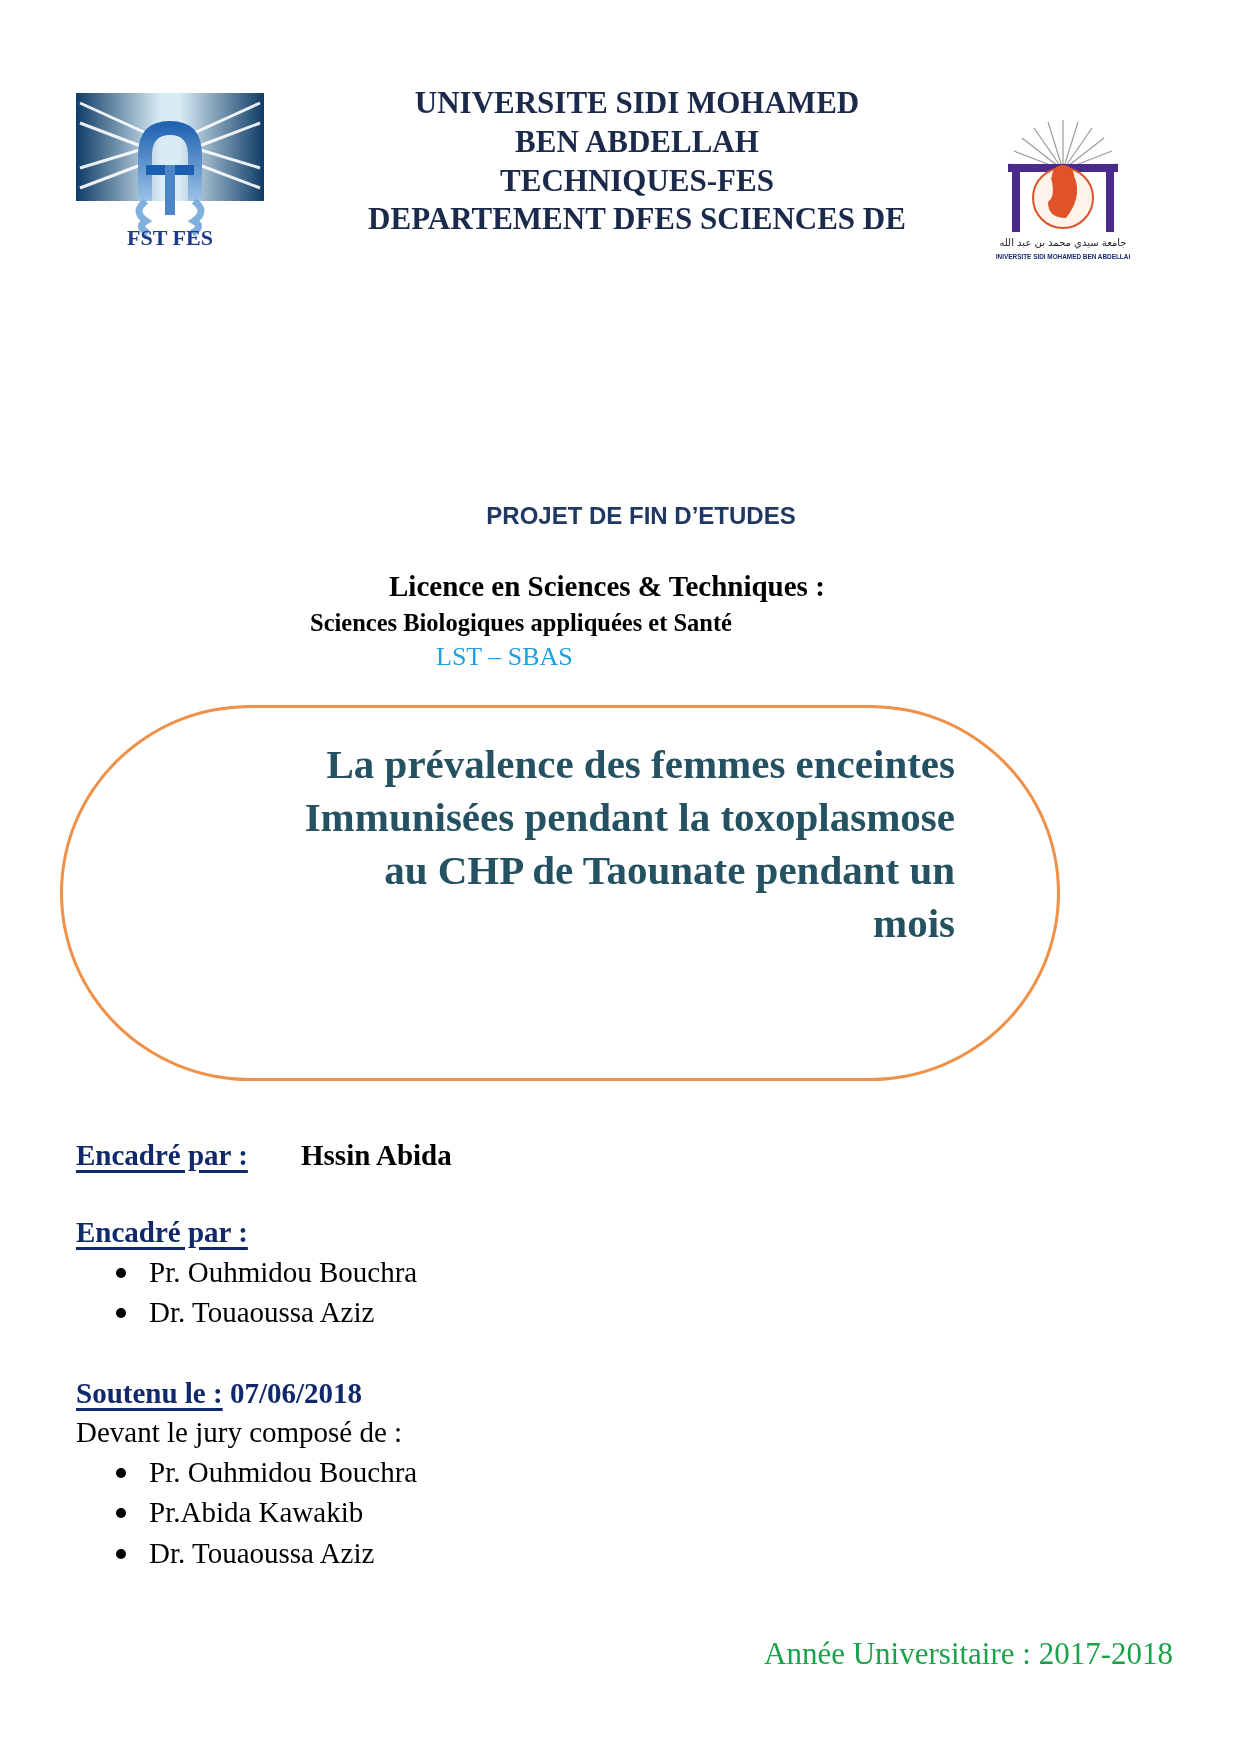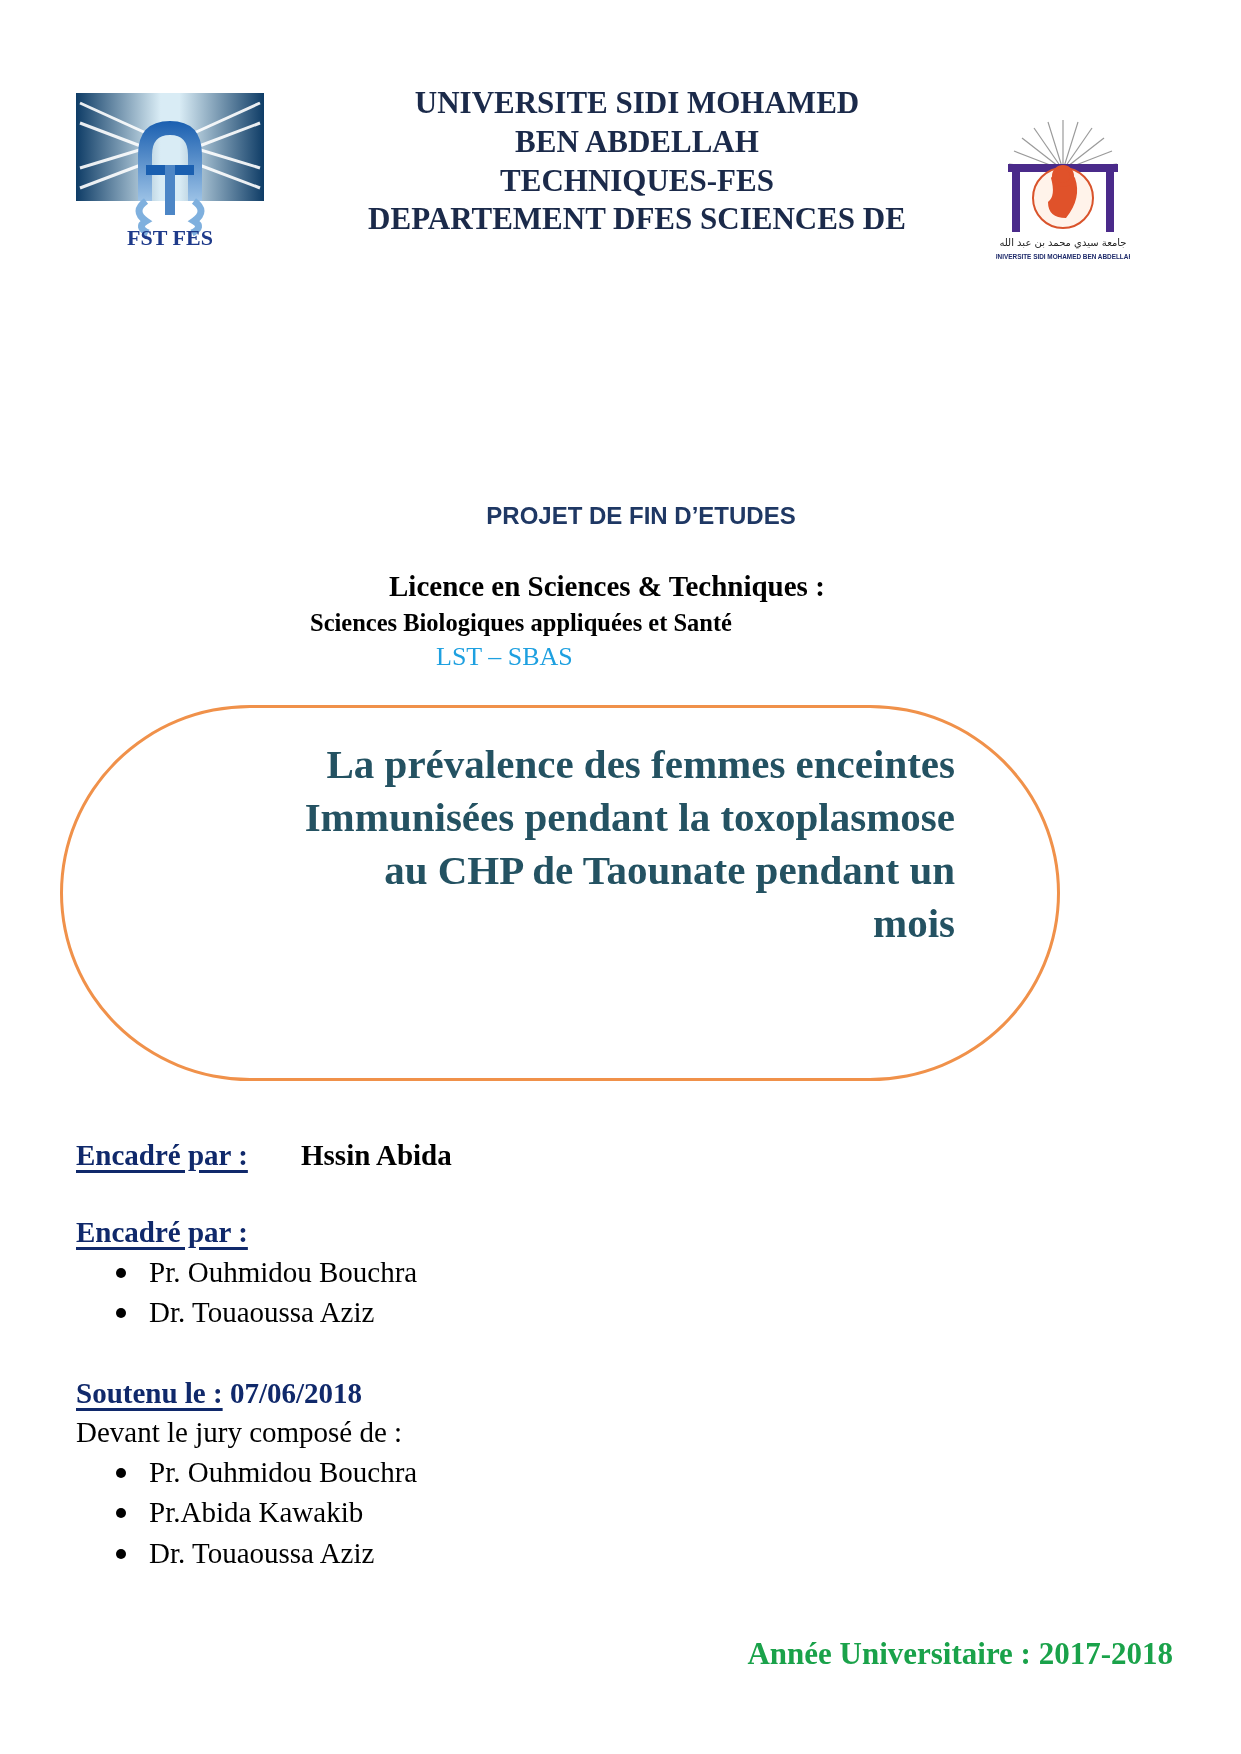--- a/index.html
+++ b/index.html
@@ -32,21 +32,21 @@
 
   
   .label { color:#10296b; font-weight:bold; font-size:29px;
            text-decoration:underline; text-decoration-thickness:3px; text-underline-offset:5px; white-space:nowrap; }
   .value-bold { font-weight:bold; font-size:29px; white-space:nowrap; }
   .plain { font-size:29px; white-space:nowrap; }
   .bullet-row { position:absolute; left:116px; font-size:29px; white-space:nowrap; display:flex; align-items:center; }
   .bullet { width:10px; height:10px; border-radius:50%; background:#000; margin-right:23px; flex:0 0 auto; }
   .date { color:#10296b; font-weight:bold; font-size:29px; }
 
-  .annee { right:68px; top:1636px; color:#1aa24a; font-weight:bold; font-size:31px; white-space:nowrap;margin-left:27px; }
+  .annee { right:68px; top:1636px; color:#1aa24a; font-weight:normal; font-size:31px; white-space:nowrap;margin-left:27px; }
 </style>
 </head>
 <body>
 
 <div class="abs fst-logo">
   <svg width="188" height="156" viewBox="0 0 188 156">
     <defs>
       <linearGradient id="bgL" x1="0" y1="0" x2="1" y2="0">
         <stop offset="0" stop-color="#0e3c66"></stop>
         <stop offset="0.45" stop-color="#d9ecf5"></stop>

